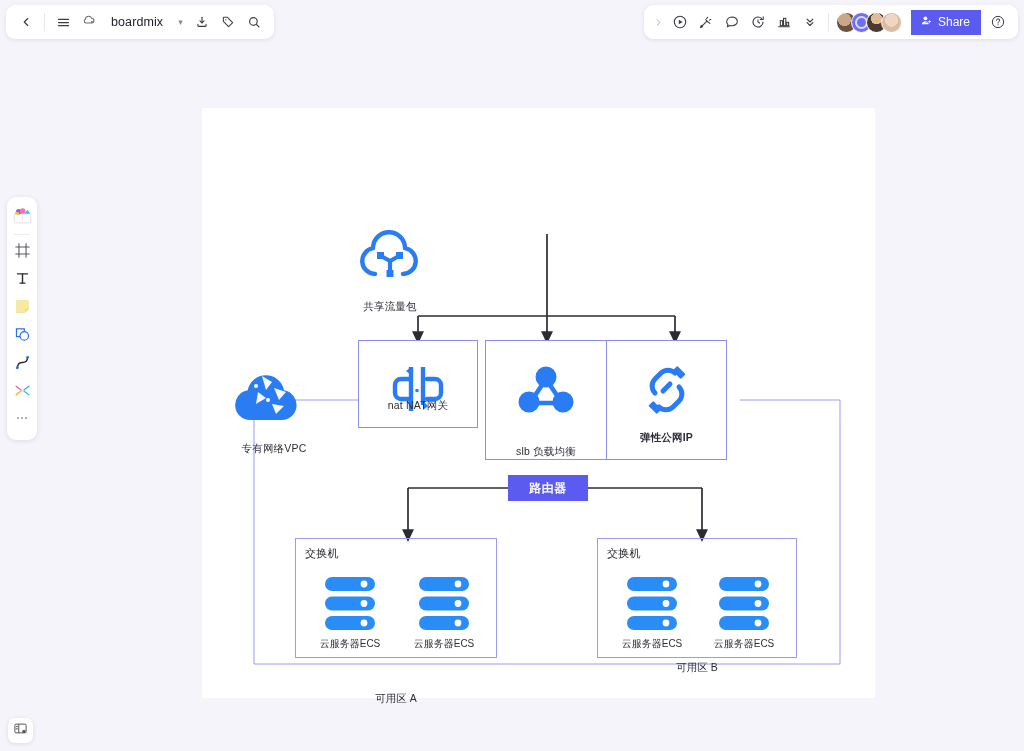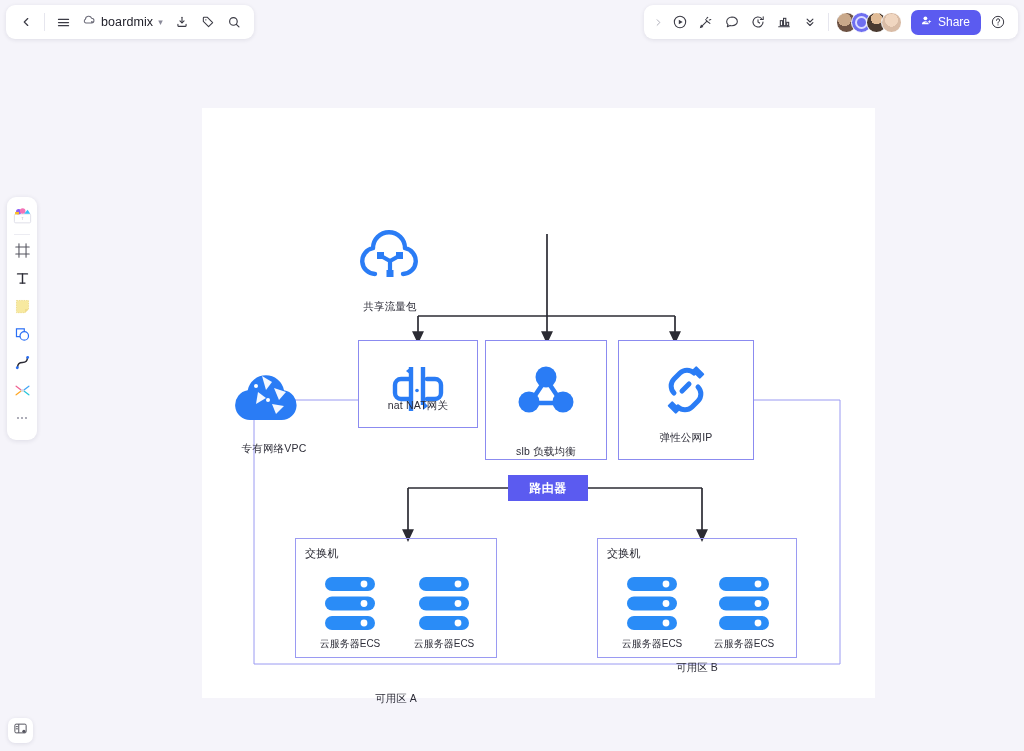--- a/index.html
+++ b/index.html
@@ -27,42 +27,42 @@
     box-shadow: 0 1px 4px rgba(30,30,60,.10);
     padding: 0 7px;
   }
   .tb-btn {
     width: 26px; height: 26px; display: flex; align-items: center;
     justify-content: center; border-radius: 6px; cursor: pointer;
     color: #3b3b45; flex: none;
   }
   .tb-sep { width: 1px; height: 18px; background: #e6e6ee; margin: 0 5px; flex: none; }
   .doc-chip {
-    display: flex; align-items: center; gap: 5px; padding: 0 6px;
+    display: flex; align-items: center; gap: 15px; padding: 0 6px;
     height: 26px; border-radius: 6px; cursor: pointer;
   }
   .doc-name { font-size: 12.5px; color: #22222c; letter-spacing: .1px; }
   .chev { font-size: 9px; color: #8a8a99; }
 
   .avatars { display: flex; align-items: center; padding: 0 2px; }
   .av {
     width: 21px; height: 21px; border-radius: 50%;
     border: 1.6px solid #fff; margin-left: -6px; flex: none;
     background-size: cover; position: relative;
   }
   .av:first-child { margin-left: 0; }
   .av.a1 { background: radial-gradient(circle at 40% 35%, #c9a88a 0 38%, #6d5243 39% 100%); }
   .av.a2 { background: #6f6ff0; display:flex; align-items:center; justify-content:center; }
   .av.a2::after { content:""; width:9px; height:9px; border-radius:50%; border:2px solid #dcdcff; }
   .av.a3 { background: radial-gradient(circle at 50% 30%, #e0bb96 0 34%, #4a3a30 35% 100%); }
   .av.a4 { background: radial-gradient(circle at 50% 38%, #f0d6c0 0 42%, #d9bca6 43% 100%); }
 
   .share-btn {
     display: flex; align-items: center; gap: 5px;
-    background: #5b5bf0; color: #fff; border-radius: 7px;
+    background: #5b5bf0; color: #fff; border-radius: 0;
     height: 25px; padding: 0 11px 0 9px; font-size: 12px;
     cursor: pointer; margin: 0 4px 0 7px; font-weight: 500;
   }
 
   
   .left-tools {
     position: absolute; left: 7px; top: 197px;
     width: 30px; background: #fff; border-radius: 9px;
     box-shadow: 0 1px 5px rgba(30,30,60,.11);
     padding: 6px 0; display: flex; flex-direction: column; align-items: center;
@@ -402,21 +402,21 @@
         <svg width="56" height="50" viewBox="0 0 56 50" fill="none">
           <path d="M28 14 L12 38 H44 Z" stroke="#2a7cf5" stroke-width="4.6" fill="none" stroke-linejoin="round"></path>
           <circle cx="28" cy="12" r="10.5" fill="#2a7cf5"></circle>
           <circle cx="11" cy="37" r="10.5" fill="#2a7cf5"></circle>
           <circle cx="45" cy="37" r="10.5" fill="#2a7cf5"></circle>
         </svg>
       </span>
       <span class="box-label" style="bottom:0;">slb 负载均衡</span>
     </div>
 
-    <div class="box" style="left:416px; top:232px; width:136px; height:120px;">
+    <div class="box" style="left:404px; top:232px; width:121px; height:120px;font-weight:bold;">
       <span style="position:absolute; left:50%; top:22px; transform:translateX(-50%);">
         <svg width="56" height="54" viewBox="0 0 56 54" fill="none" stroke="#2a7cf5" stroke-width="5" stroke-linecap="round">
           <path d="M36 10 a10 10 0 0 0-14 0 l-6 6 a10 10 0 0 0 0 14"></path>
           <path d="M20 44 a10 10 0 0 0 14 0 l6-6 a10 10 0 0 0 0-14"></path>
           <path d="M24 28 l7-7" stroke-width="5"></path>
           <rect x="34" y="6" width="12" height="7" rx="1.2" transform="rotate(45 40 9.5)" fill="#2a7cf5" stroke="none"></rect>
           <rect x="10" y="41" width="12" height="7" rx="1.2" transform="rotate(45 16 44.5)" fill="#2a7cf5" stroke="none"></rect>
         </svg>
       </span>
       <span class="box-label" style="bottom:14px;">弹性公网IP</span>

